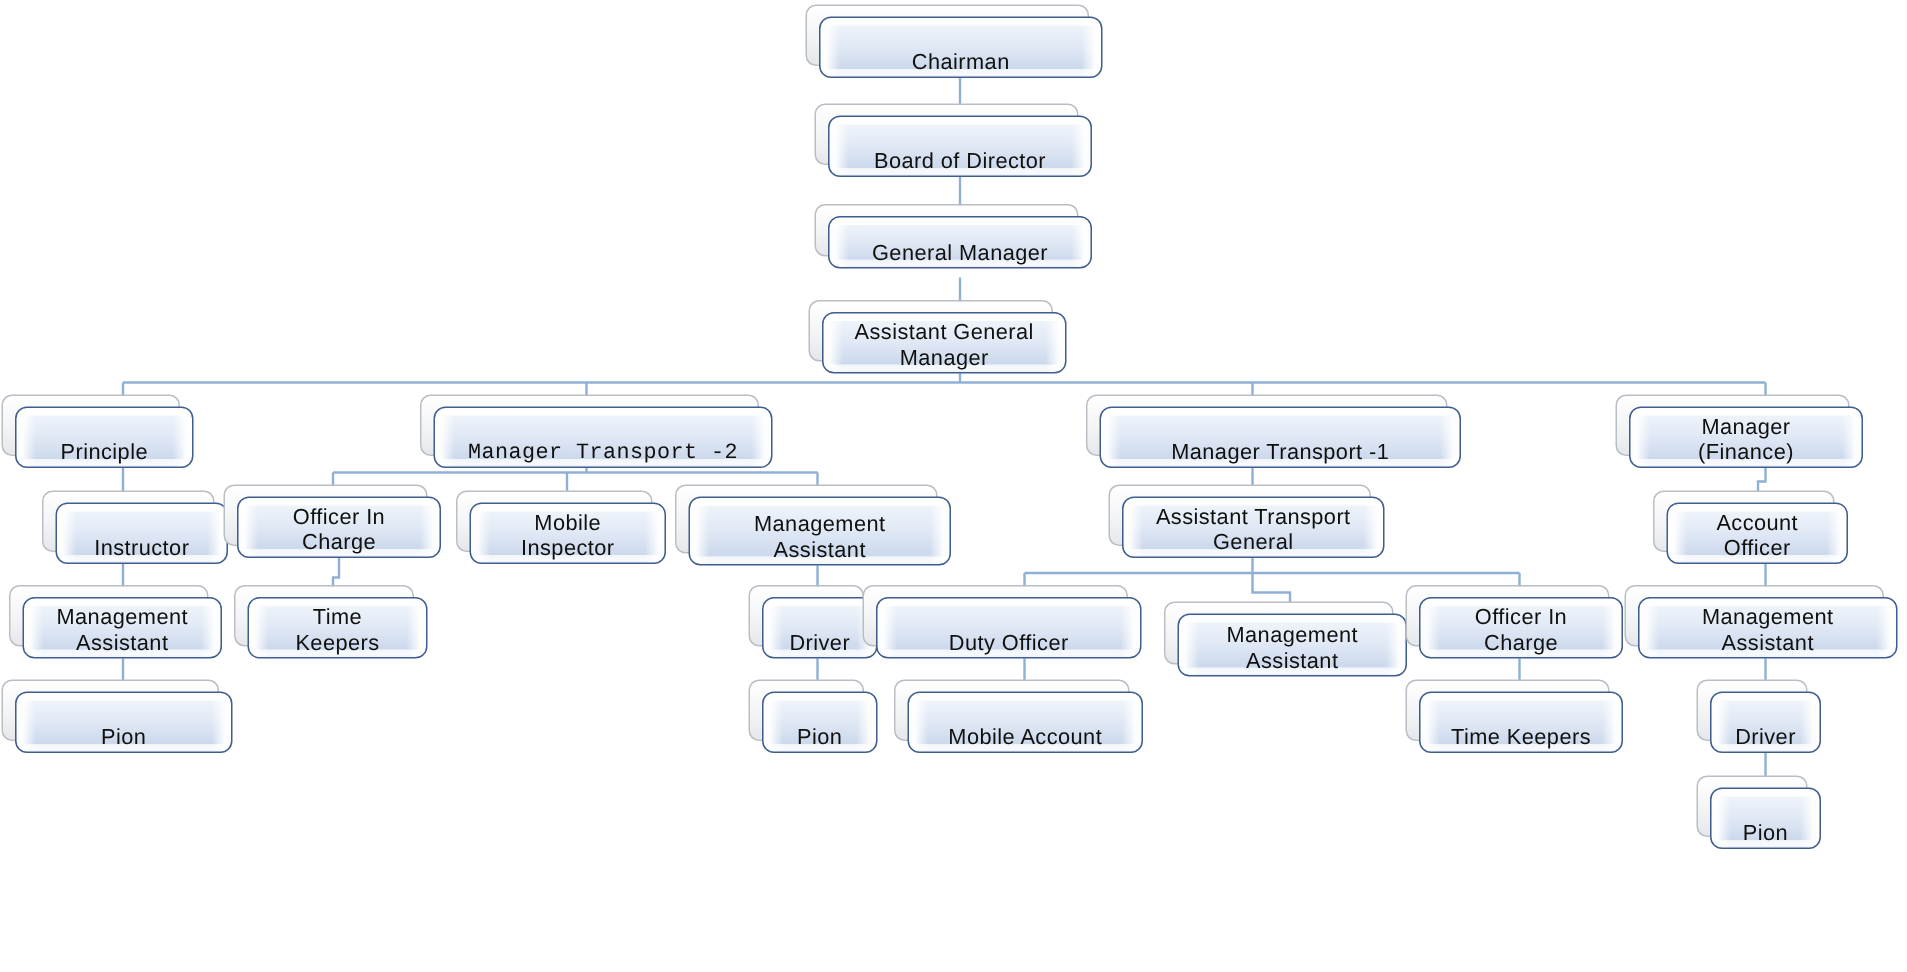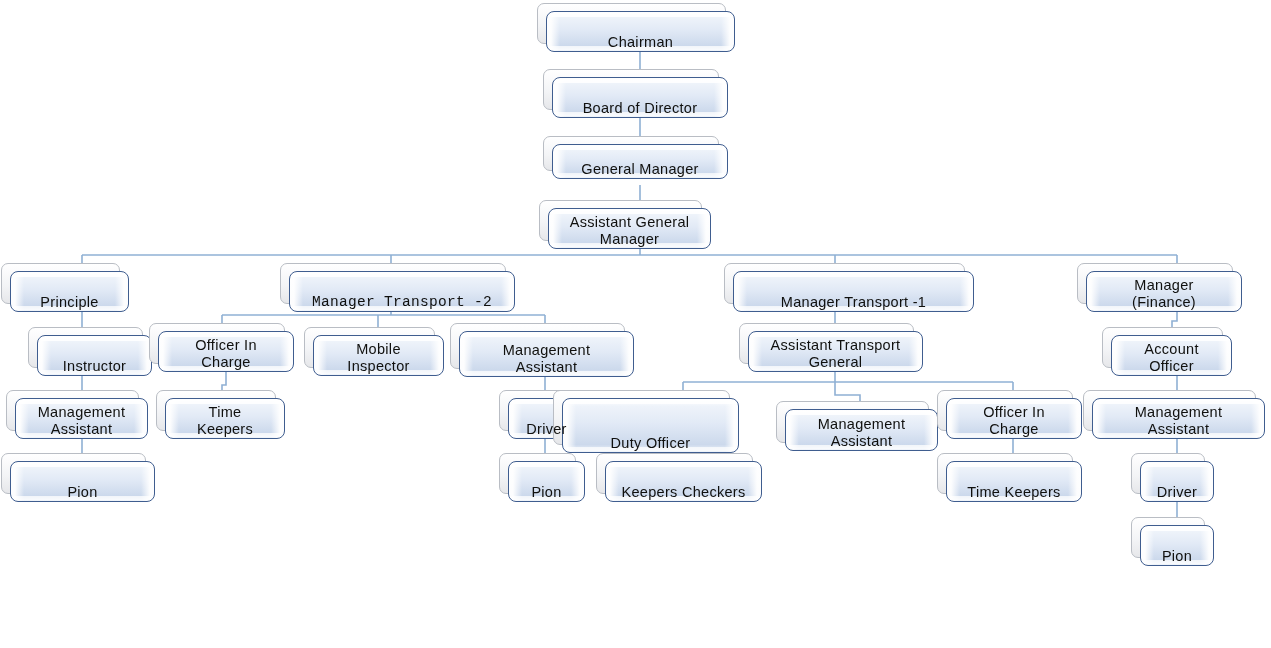--- a/index.html
+++ b/index.html
@@ -238,30 +238,30 @@
           <div class="label">Manager  Transport  -1</div>
         </div>
       </div>
       <div class="node" style="left: 748px; top: 331px; width: 175px; height: 41px;">
         <div class="plate"></div>
         <div class="box">
           <div class="label">Assistant  Transport
 General</div>
         </div>
       </div>
-      <div class="node" style="left: 562px; top: 398px; width: 177px; height: 55px;">
+      <div class="node" style="left: 584px; top: 398px; width: 177px; height: 41px;">
         <div class="plate"></div>
         <div class="box">
           <div class="label">Duty Officer</div>
         </div>
       </div>
       <div class="node" style="left: 605px; top: 461px; width: 157px; height: 41px;">
         <div class="plate"></div>
         <div class="box">
-          <div class="label">Keepers  Checkers</div>
+          <div class="label">Mobile  Account</div>
         </div>
       </div>
       <div class="node" style="left: 785px; top: 409px; width: 153px; height: 42px;">
         <div class="plate"></div>
         <div class="box">
           <div class="label">Management
 Assistant</div>
         </div>
       </div>
       <div class="node" style="left: 946px; top: 398px; width: 136px; height: 41px;">

